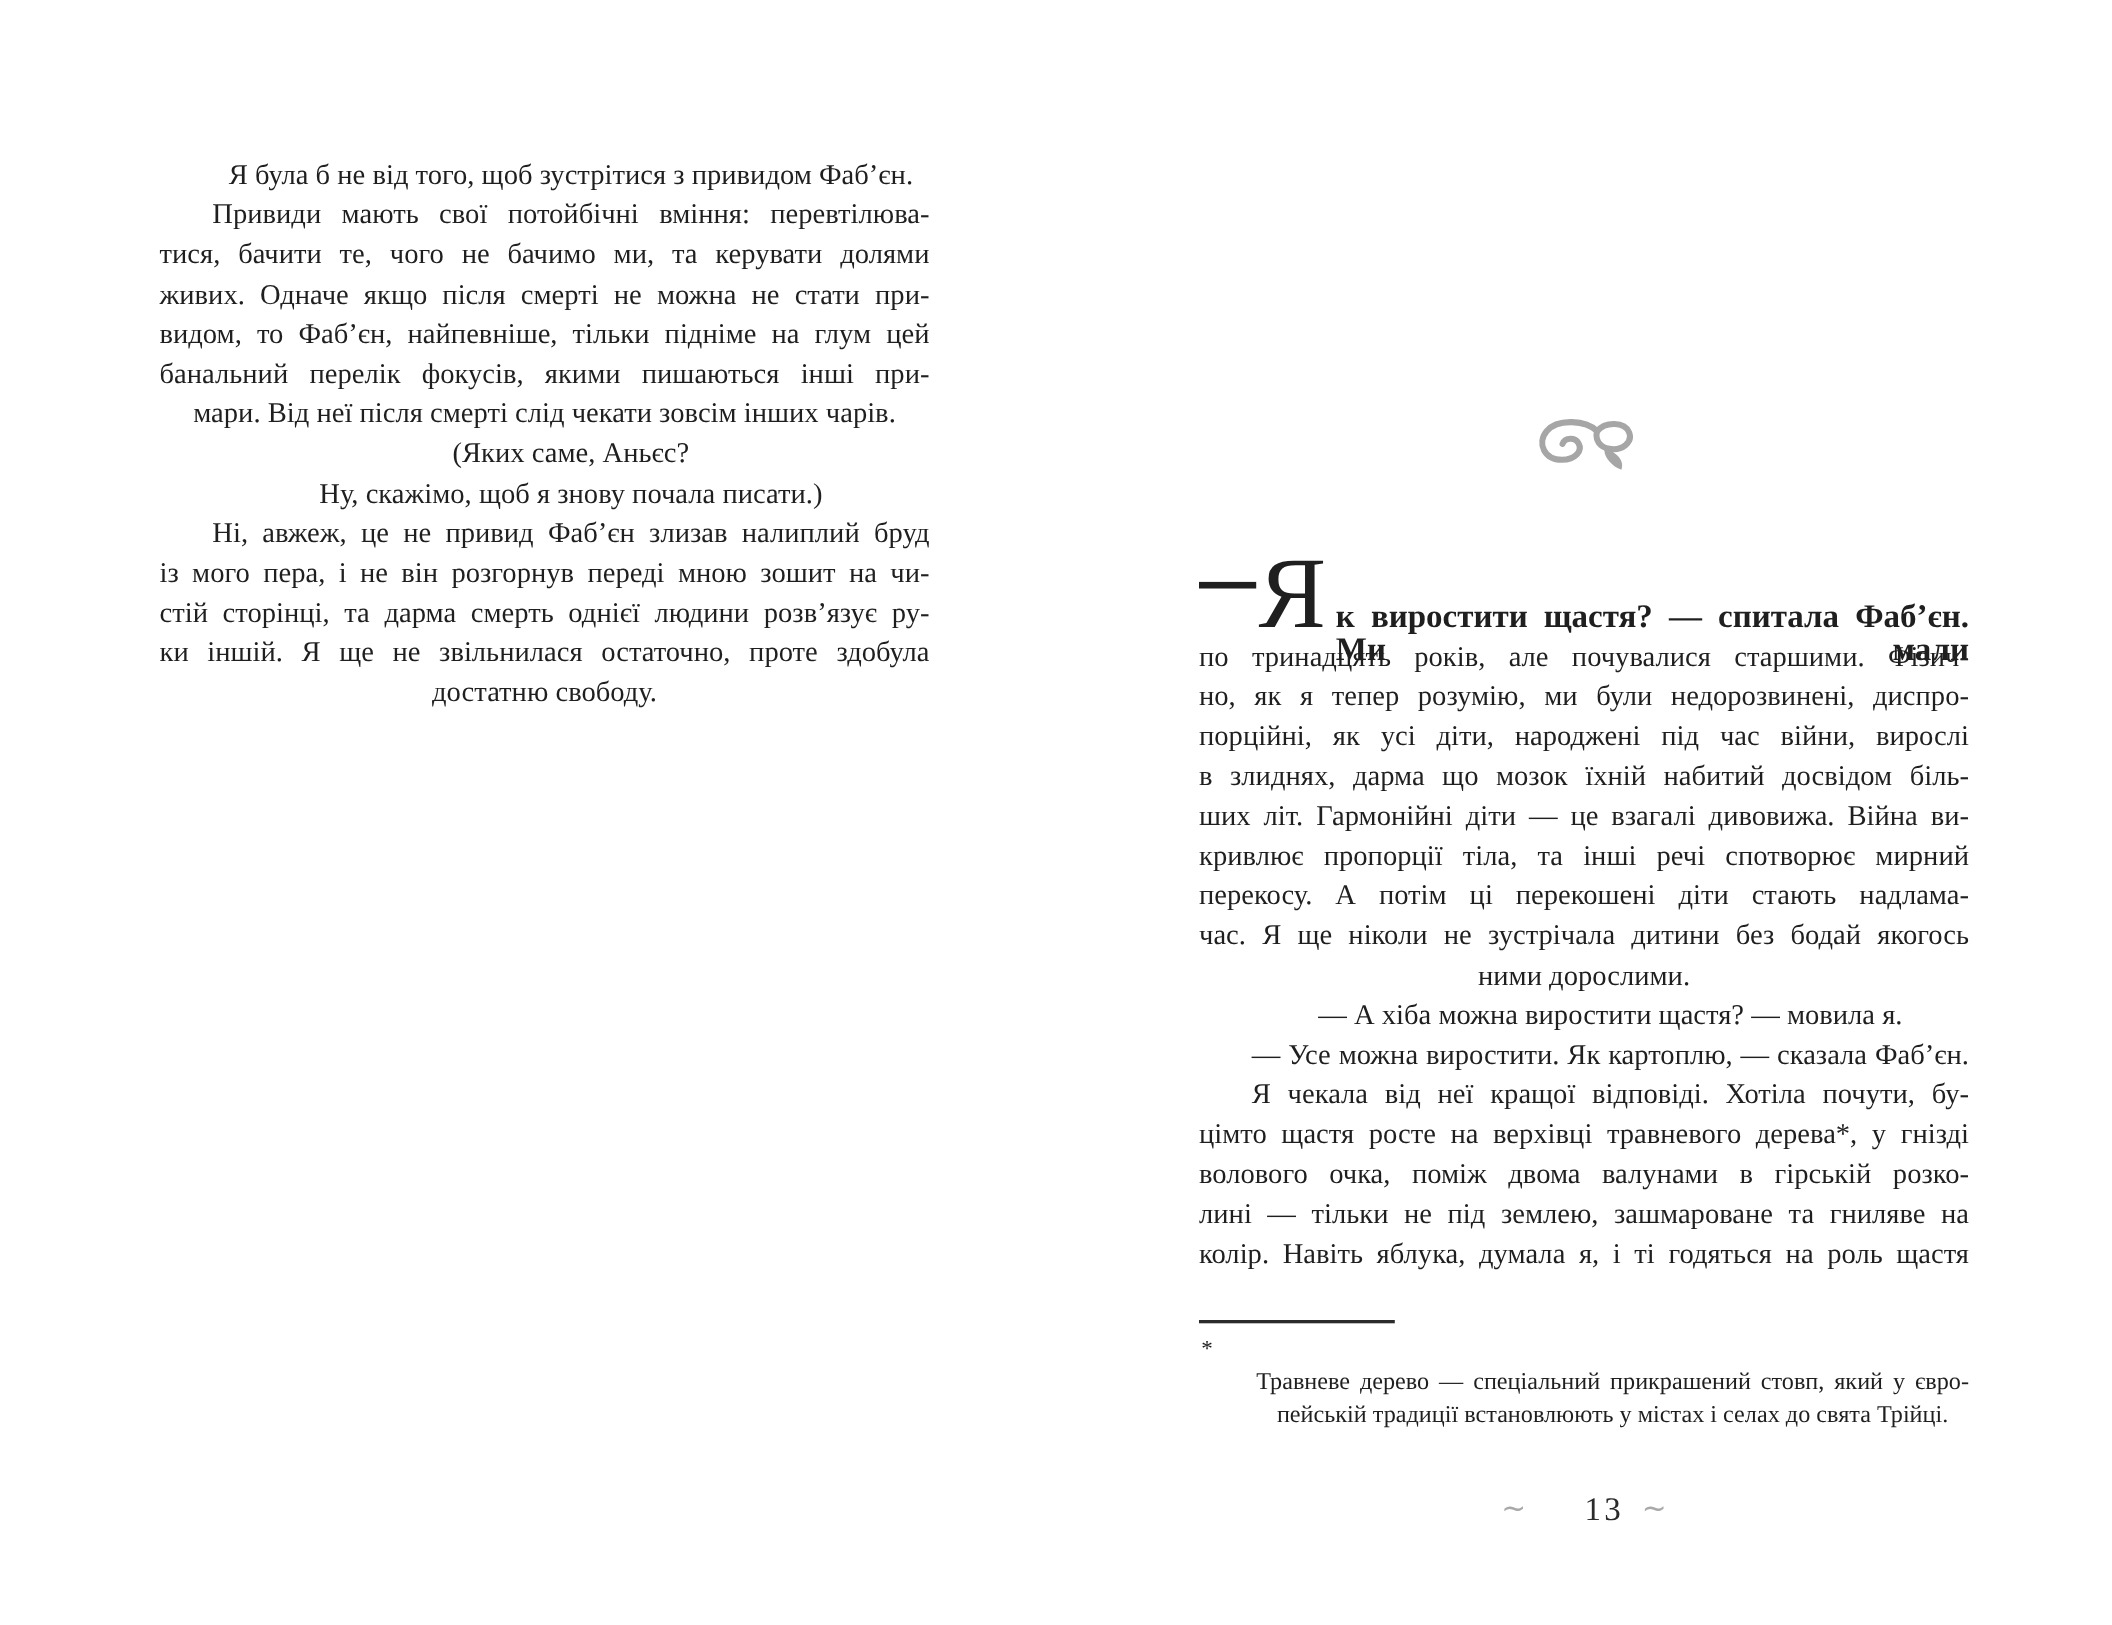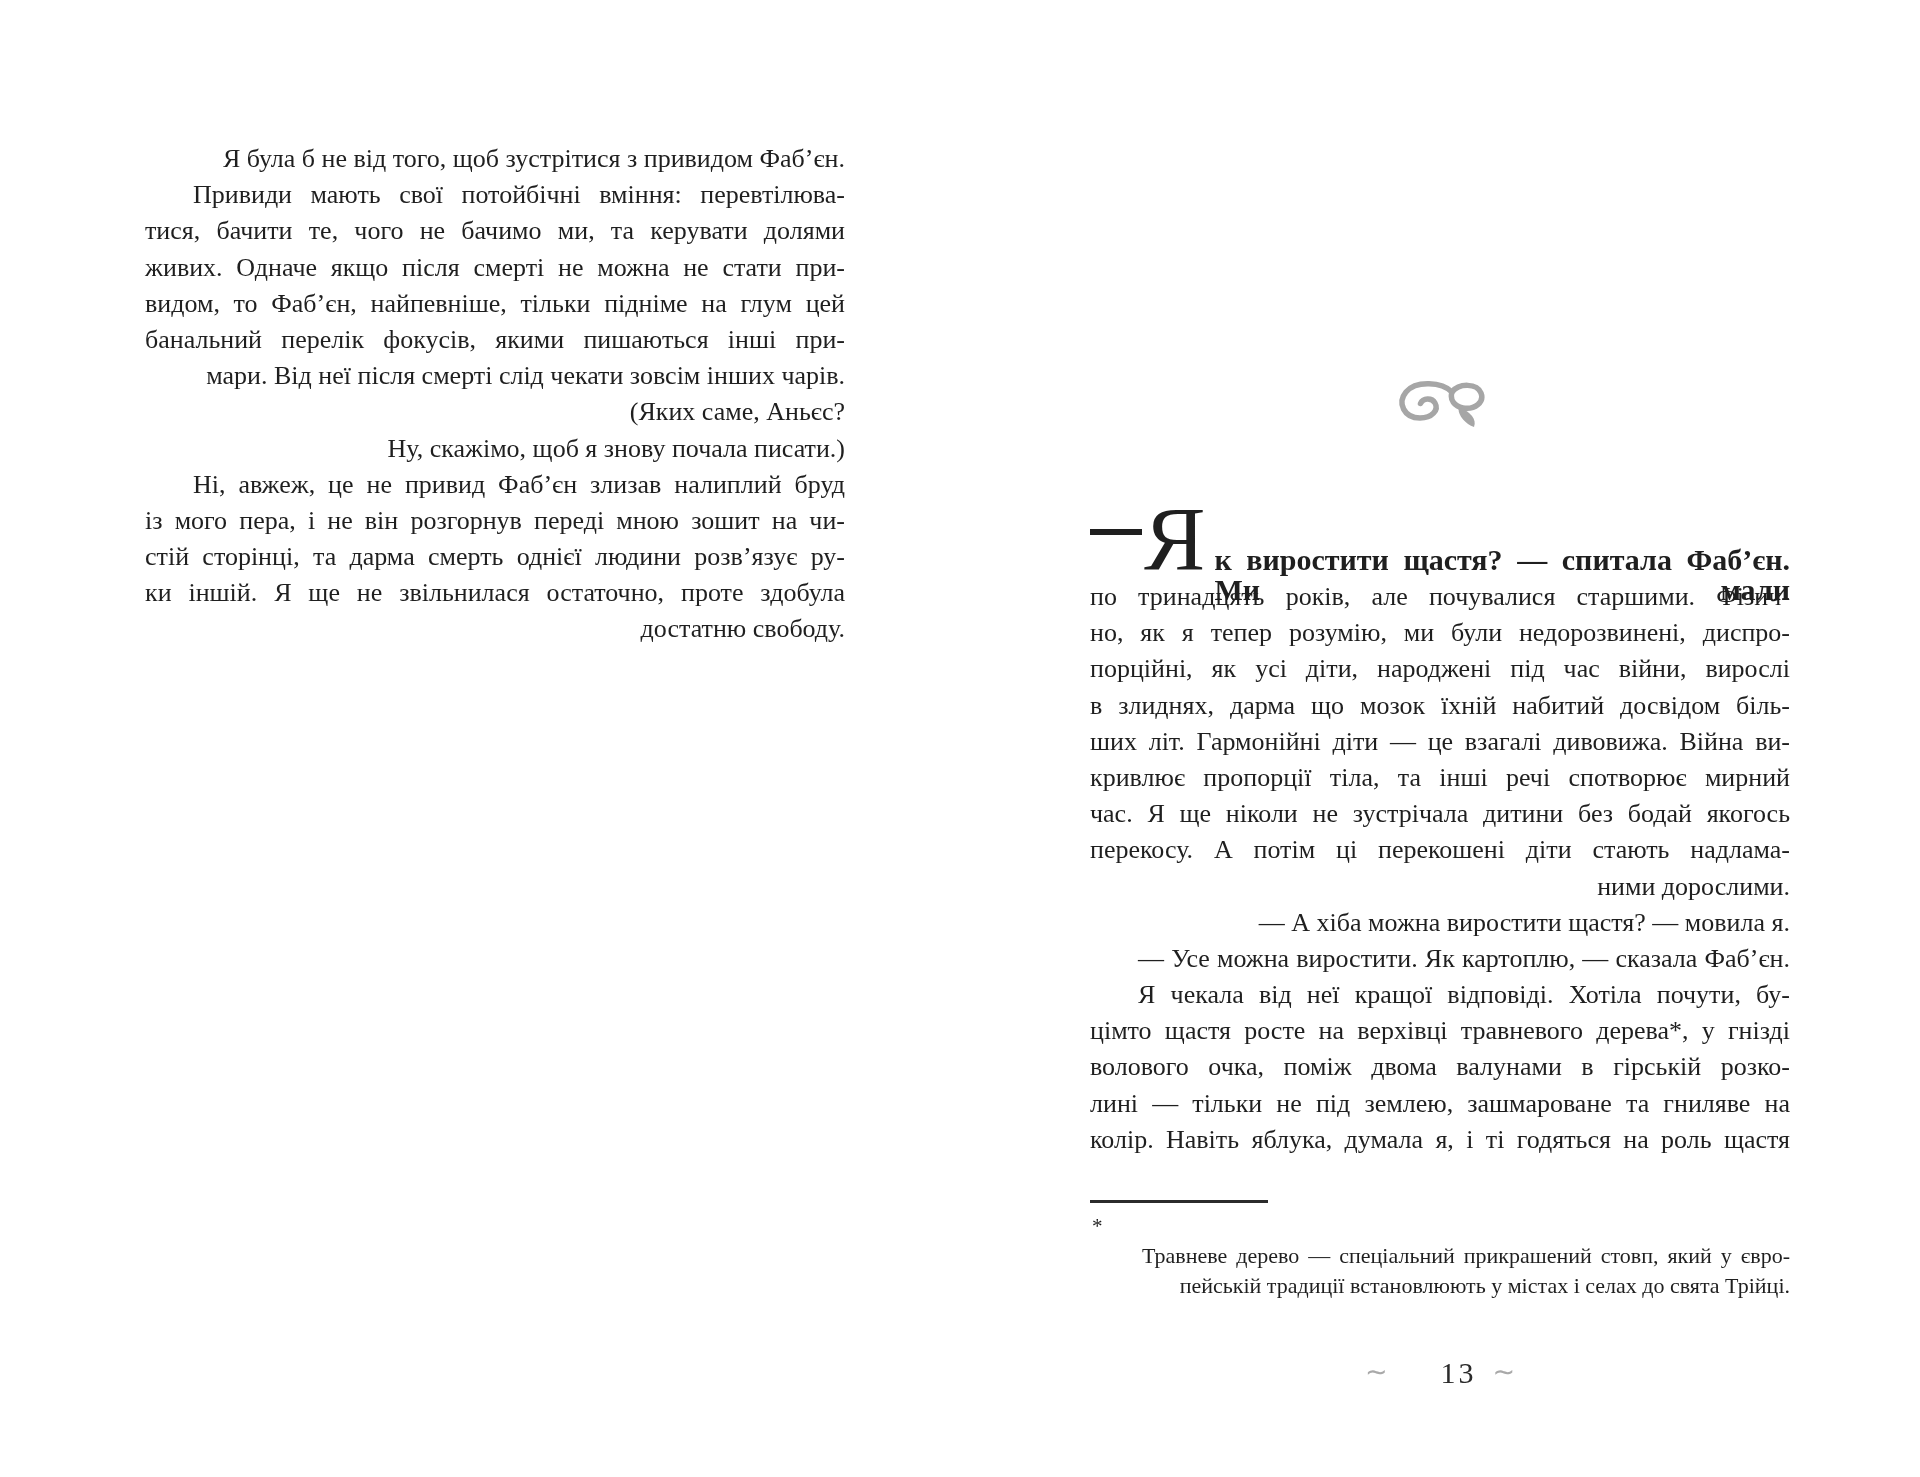--- a/index.html
+++ b/index.html
@@ -10,21 +10,21 @@
     font-family:"Liberation Serif","DejaVu Serif",serif;
     color:#1f1f1f;
     overflow:hidden;
   }
   .textblock{position:absolute;width:700px;}
   .line{
     height:36.2px;
     line-height:36.2px;
     font-size:26px;
     white-space:nowrap;
-    text-align:right;
+    text-align:center;
   }
   .line.just{
     white-space:normal;
     text-align:justify;
     text-align-last:justify;
   }
   .line.indent{padding-left:48px;}
   .line.just.indent{padding-left:48px;}
 
   
@@ -113,22 +113,22 @@
       <span class="first-line-rest">к виростити щастя? — спитала Фаб’єн. Ми мали</span>
   </div>
 
   <div id="right-block" class="textblock">
       <div class="line just">по тринадцять років, але почувалися старшими. Фізич-</div>
       <div class="line just">но, як я тепер розумію, ми були недорозвинені, диспро-</div>
       <div class="line just">порційні, як усі діти, народжені під час війни, вирослі</div>
       <div class="line just">в злиднях, дарма що мозок їхній набитий досвідом біль-</div>
       <div class="line just">ших літ. Гармонійні діти — це взагалі дивовижа. Війна ви-</div>
       <div class="line just">кривлює пропорції тіла, та інші речі спотворює мирний</div>
+      <div class="line just">перекосу. А потім ці перекошені діти стають надлама-</div>
       <div class="line just">час. Я ще ніколи не зустрічала дитини без бодай якогось</div>
-      <div class="line just">перекосу. А потім ці перекошені діти стають надлама-</div>
       <div class="line">ними дорослими.</div>
       <div class="line indent">— А хіба можна виростити щастя? — мовила я.</div>
       <div class="line indent just">— Усе можна виростити. Як картоплю, — сказала Фаб’єн.</div>
       <div class="line indent just">Я чекала від неї кращої відповіді. Хотіла почути, бу-</div>
       <div class="line just">цімто щастя росте на верхівці травневого дерева*, у гнізді</div>
       <div class="line just">волового очка, поміж двома валунами в гірській розко-</div>
       <div class="line just">лині — тільки не під землею, зашмароване та гниляве на</div>
       <div class="line just">колір. Навіть яблука, думала я, і ті годяться на роль щастя</div>
     </div>
 

